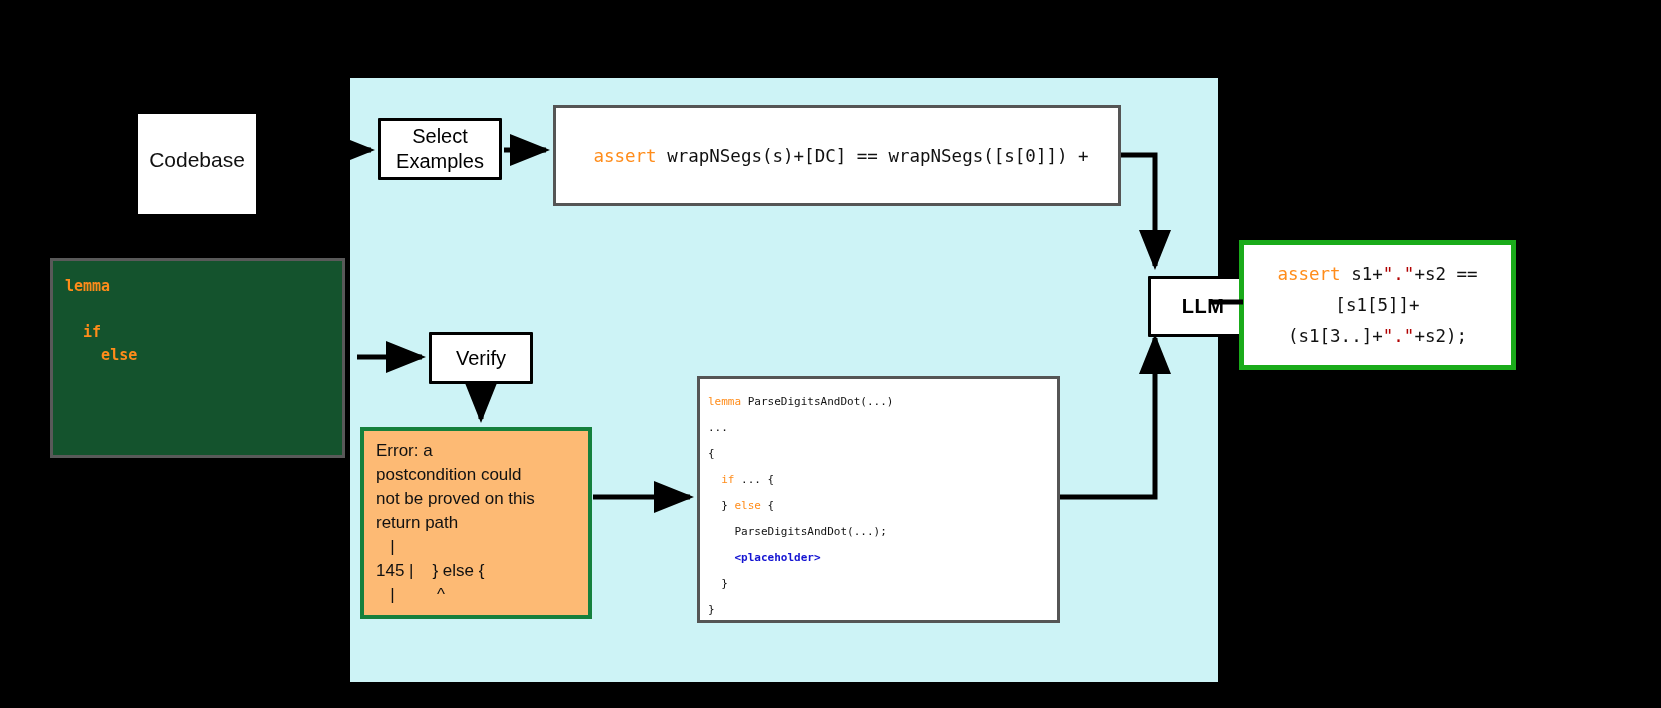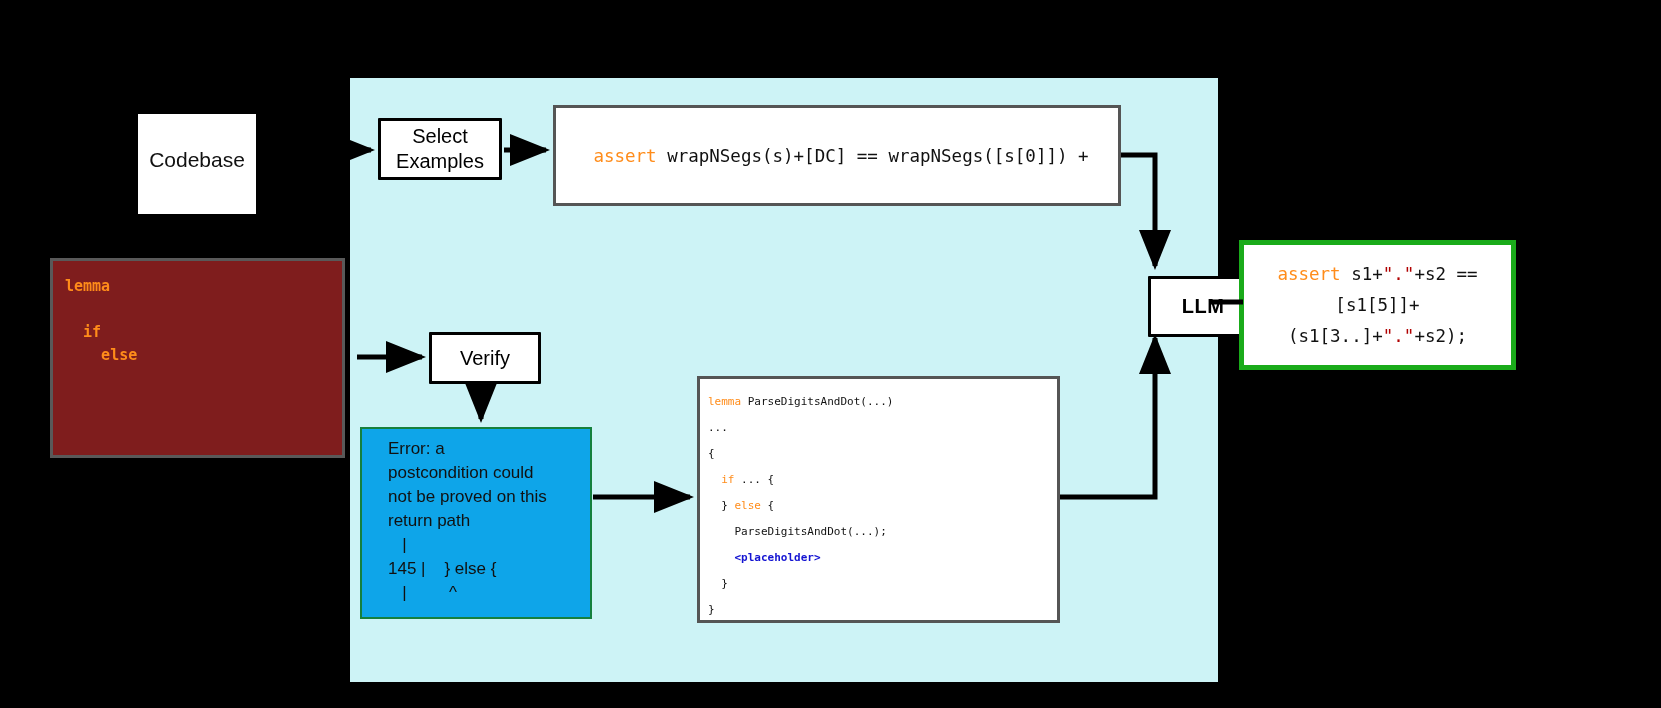--- a/index.html
+++ b/index.html
@@ -32,36 +32,36 @@
   }
   .codebase-wave{
     position:absolute;left:138px;top:186px;width:118px;height:26px;
     overflow:hidden;
   }
   .codebase-wave svg{display:block;}
 
   
   .leftcode{
     left:50px;top:258px;width:295px;height:200px;
-    background:#7f1d1d;border:3px solid #595959;
+    background:#14532d;border:3px solid #595959;
     padding:14px 12px 0 12px;
     font-family:"DejaVu Sans Mono","Liberation Mono",monospace;
     font-size:15px;font-weight:bold;line-height:23px;
     color:#f5f5f5;white-space:pre;
   }
   .kw{color:#ff8c1a;}
 
   
   .node{
     background:#fff;border:3px solid #000;border-radius:1px;
     display:flex;align-items:center;justify-content:center;
     text-align:center;color:#000;
   }
   .node-select{left:378px;top:118px;width:124px;height:62px;font-size:20px;line-height:25px;}
-  .node-verify{left:429px;top:332px;width:112px;height:52px;font-size:20px;}
+  .node-verify{left:429px;top:332px;width:104px;height:52px;font-size:20px;}
   .node-llm{left:1100px;top:276px;width:110px;height:61px;font-size:20px;font-weight:bold;letter-spacing:.5px;margin-left:48px;}
 
   
   .codebox{
     background:#fff;border:3px solid #555;
     font-family:"DejaVu Sans Mono","Liberation Mono",monospace;
     color:#111;white-space:pre;
   }
   .assertbox{
     left:553px;top:105px;width:568px;height:101px;
@@ -70,23 +70,23 @@
   }
   .lemmabox{
     left:697px;top:376px;width:363px;height:247px;
     font-size:11px;line-height:26px;
     padding:10px 0 0 8px;
   }
 
   
   .errbox{
     left:360px;top:427px;width:232px;height:192px;
-    background:#0ea5e9;border:2px solid #15803d;
+    background:#fdba74;border:4px solid #15803d;
     color:#111;font-size:17px;line-height:24px;
-    padding:8px 10px 0 26px;white-space:pre-wrap;
+    padding:8px 10px 0 12px;white-space:pre-wrap;
   }
   .errbox .mono-line{font-family:"Liberation Sans",sans-serif;white-space:pre;}
 
   
   .greenbox{
     left:1239px;top:240px;width:277px;height:130px;
     background:#fff;border:5px solid #1aab1a;
     font-family:"DejaVu Sans Mono","Liberation Mono",monospace;
     font-size:17.5px;line-height:31px;color:#111;
     display:flex;flex-direction:column;align-items:center;justify-content:center;

